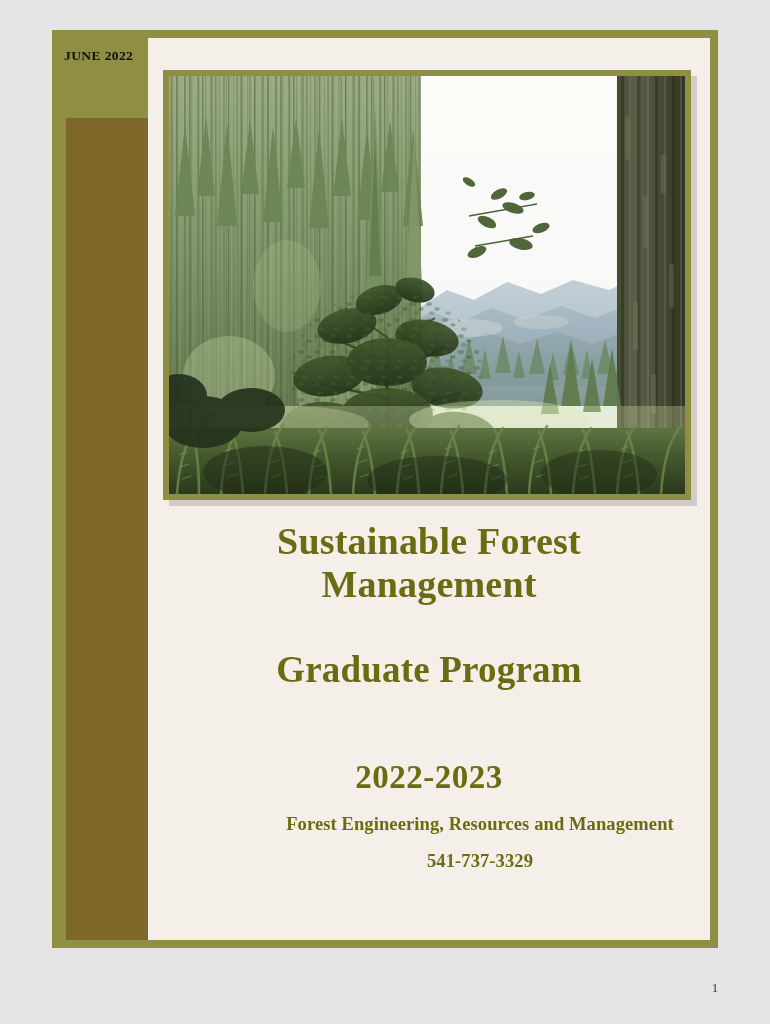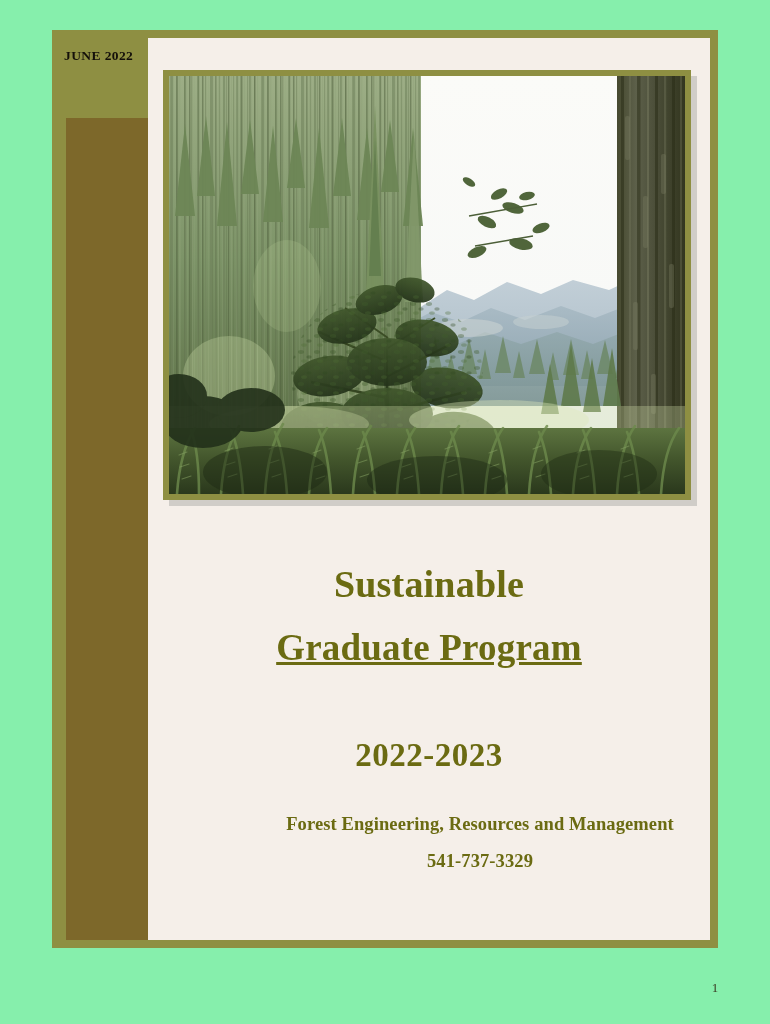--- a/index.html
+++ b/index.html
@@ -9,21 +9,21 @@
     height: 1024px;
     background: #ffffff;
     font-family: "Liberation Serif", "DejaVu Serif", serif;
     overflow: hidden;
   }
 
   #page {
     position: relative;
     width: 770px;
     height: 1024px;
-    background: #86efac;
+    background: #e5e5e5;
   }
 
   
   #cover-frame {
     position: absolute;
     left: 52px;
     top: 30px;
     width: 666px;
     height: 918px;
     background: #8e8f42;
@@ -92,23 +92,22 @@
   }
   .title-main {
     font-size: 38px;
     font-weight: bold;
     line-height: 1.13;
     letter-spacing: 0.2px;
   }
   .title-sub {
     font-size: 37px;
     font-weight: bold;
-    margin-top: 20px;
+    margin-top: 42px;
     letter-spacing: 0.2px;
-    text-decoration: underline;
   }
   .title-year {
     font-size: 33px;
     font-weight: bold;
     margin-top: 68px;
     letter-spacing: 0.5px;
   }
 
   
   #contact-block {
@@ -400,22 +399,22 @@
           </g>
 
           <rect x="0" y="0" width="516" height="418" fill="none"></rect>
         </g>
       </svg>
     </div>
   </div>
 
   <div id="title-block">
     <div class="title-main">
-      <br>
-      <span>Sustainable</span>
+      <span>Sustainable Forest</span><br>
+      <span>Management</span>
     </div>
     <div class="title-sub">Graduate Program</div>
     <div class="title-year">2022-2023</div>
   </div>
 
   <div id="contact-block">
     <div class="contact-line">Forest Engineering, Resources and Management</div>
     <div class="contact-line">541-737-3329</div>
   </div>
 

